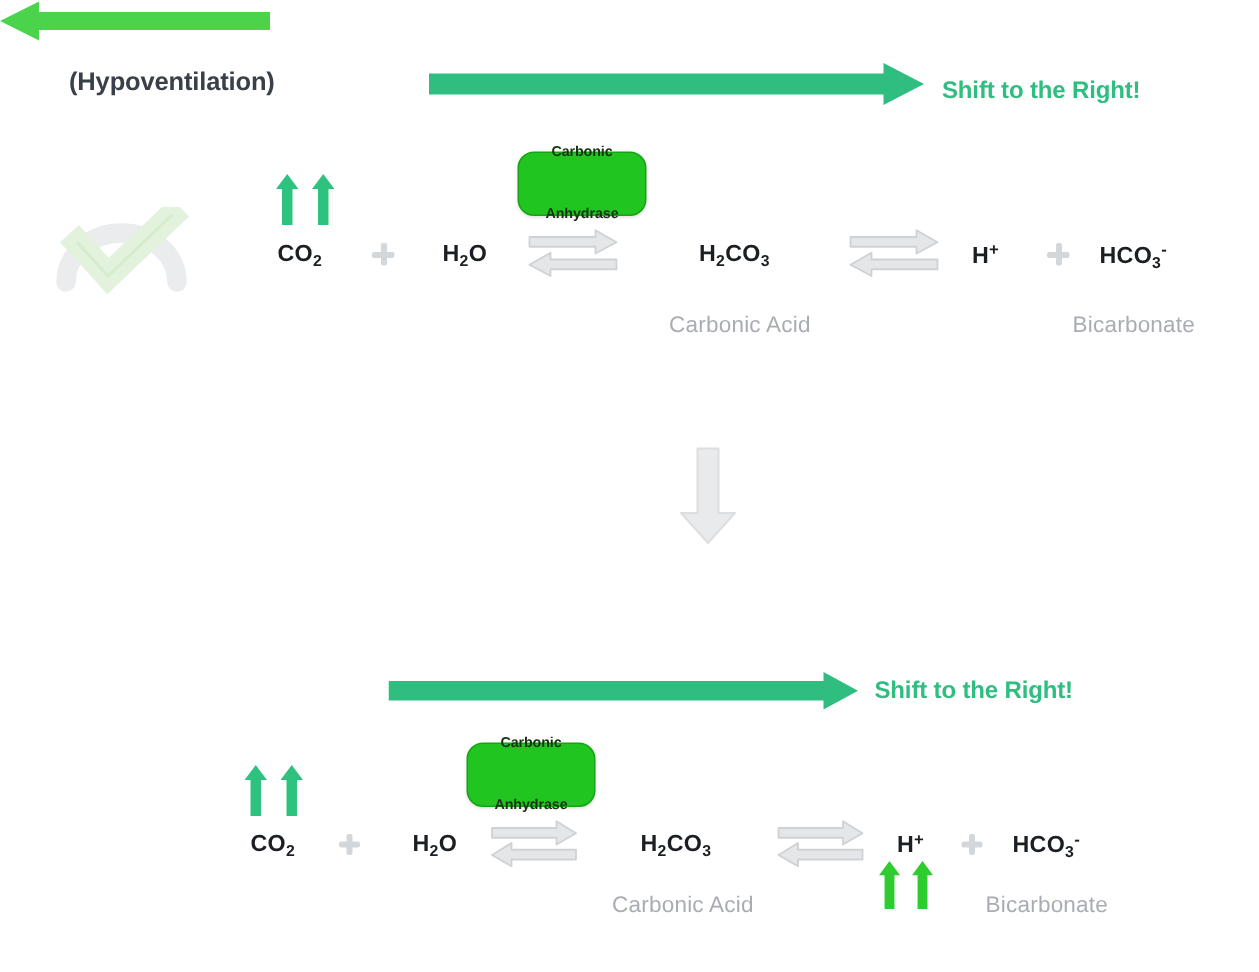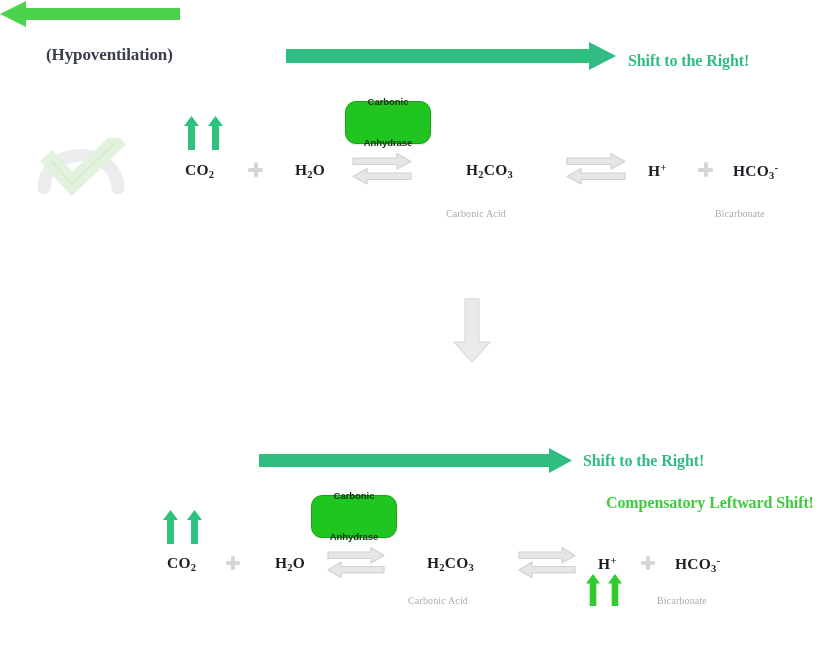--- a/index.html
+++ b/index.html
@@ -14,21 +14,21 @@
     height: 648px;
     position: relative;
     overflow: hidden;
     color: #333a45;
   }
   .stage {
     position: relative;
     width: 839px;
     height: 648px;
   }
-  .abs { position: absolute; font-family: Liberation Serif, serif; }
+  .abs { position: absolute; }
 
   
   .section-title {
     font-size: 17px;
     font-weight: bold;
     color: #3a4049;
     letter-spacing: -0.1px;
     white-space: nowrap;
   }
 
@@ -62,21 +62,21 @@
     font-size: 0.68em;
     vertical-align: -0.32em;
     font-weight: bold;
   }
   .species sup {
     font-size: 0.72em;
     vertical-align: 0.42em;
     font-weight: bold;
   }
   .species-name {
-    font-size: 10px;
+    font-size: 15px;
     color: #a9adb3;
     white-space: nowrap;
     letter-spacing: 0.15px;
   }
 
   
   .plus-sign {
     position: absolute;
     color: #d4d7da;
   }
@@ -215,21 +215,20 @@
       <path d="M0 6 L290 6 L290 0 L313 12.5 L290 25 L290 19 L0 19 Z" fill="#2fbd80"></path>
     </svg>
   </div>
   <div class="abs shift-label shift-right-2" style="left:583px; top:452px;">Shift to the Right!</div>
 
   <div class="block-arrow-left" style="left:409px; top:484px;">
     <svg width="180" height="28" viewBox="0 0 180 28">
       <path d="M180 8 L26 8 L26 1 L0 14 L26 27 L26 20 L180 20 Z" fill="#4cd34c"></path>
     </svg>
   </div>
-  <div class="abs shift-label shift-left-2" style="left:606px; top:494px;">Compensatory Leftward Shift!</div>
 
   <div class="enzyme-badge" style="left:311px; top:495px; width:84px; height:41px; background:#20c520; border:1.5px solid #16a416;">
     <span>Carbonic</span>
     <span>Anhydrase</span>
   </div>
 
   <div class="uparrow-pair" style="left:163px; top:510px; gap:9px;">
     <svg width="15" height="34" viewBox="0 0 15 34">
       <path d="M7.5 0 L15 10 L11 10 L11 34 L4 34 L4 10 L0 10 Z" fill="#2ec27f"></path>
     </svg>

